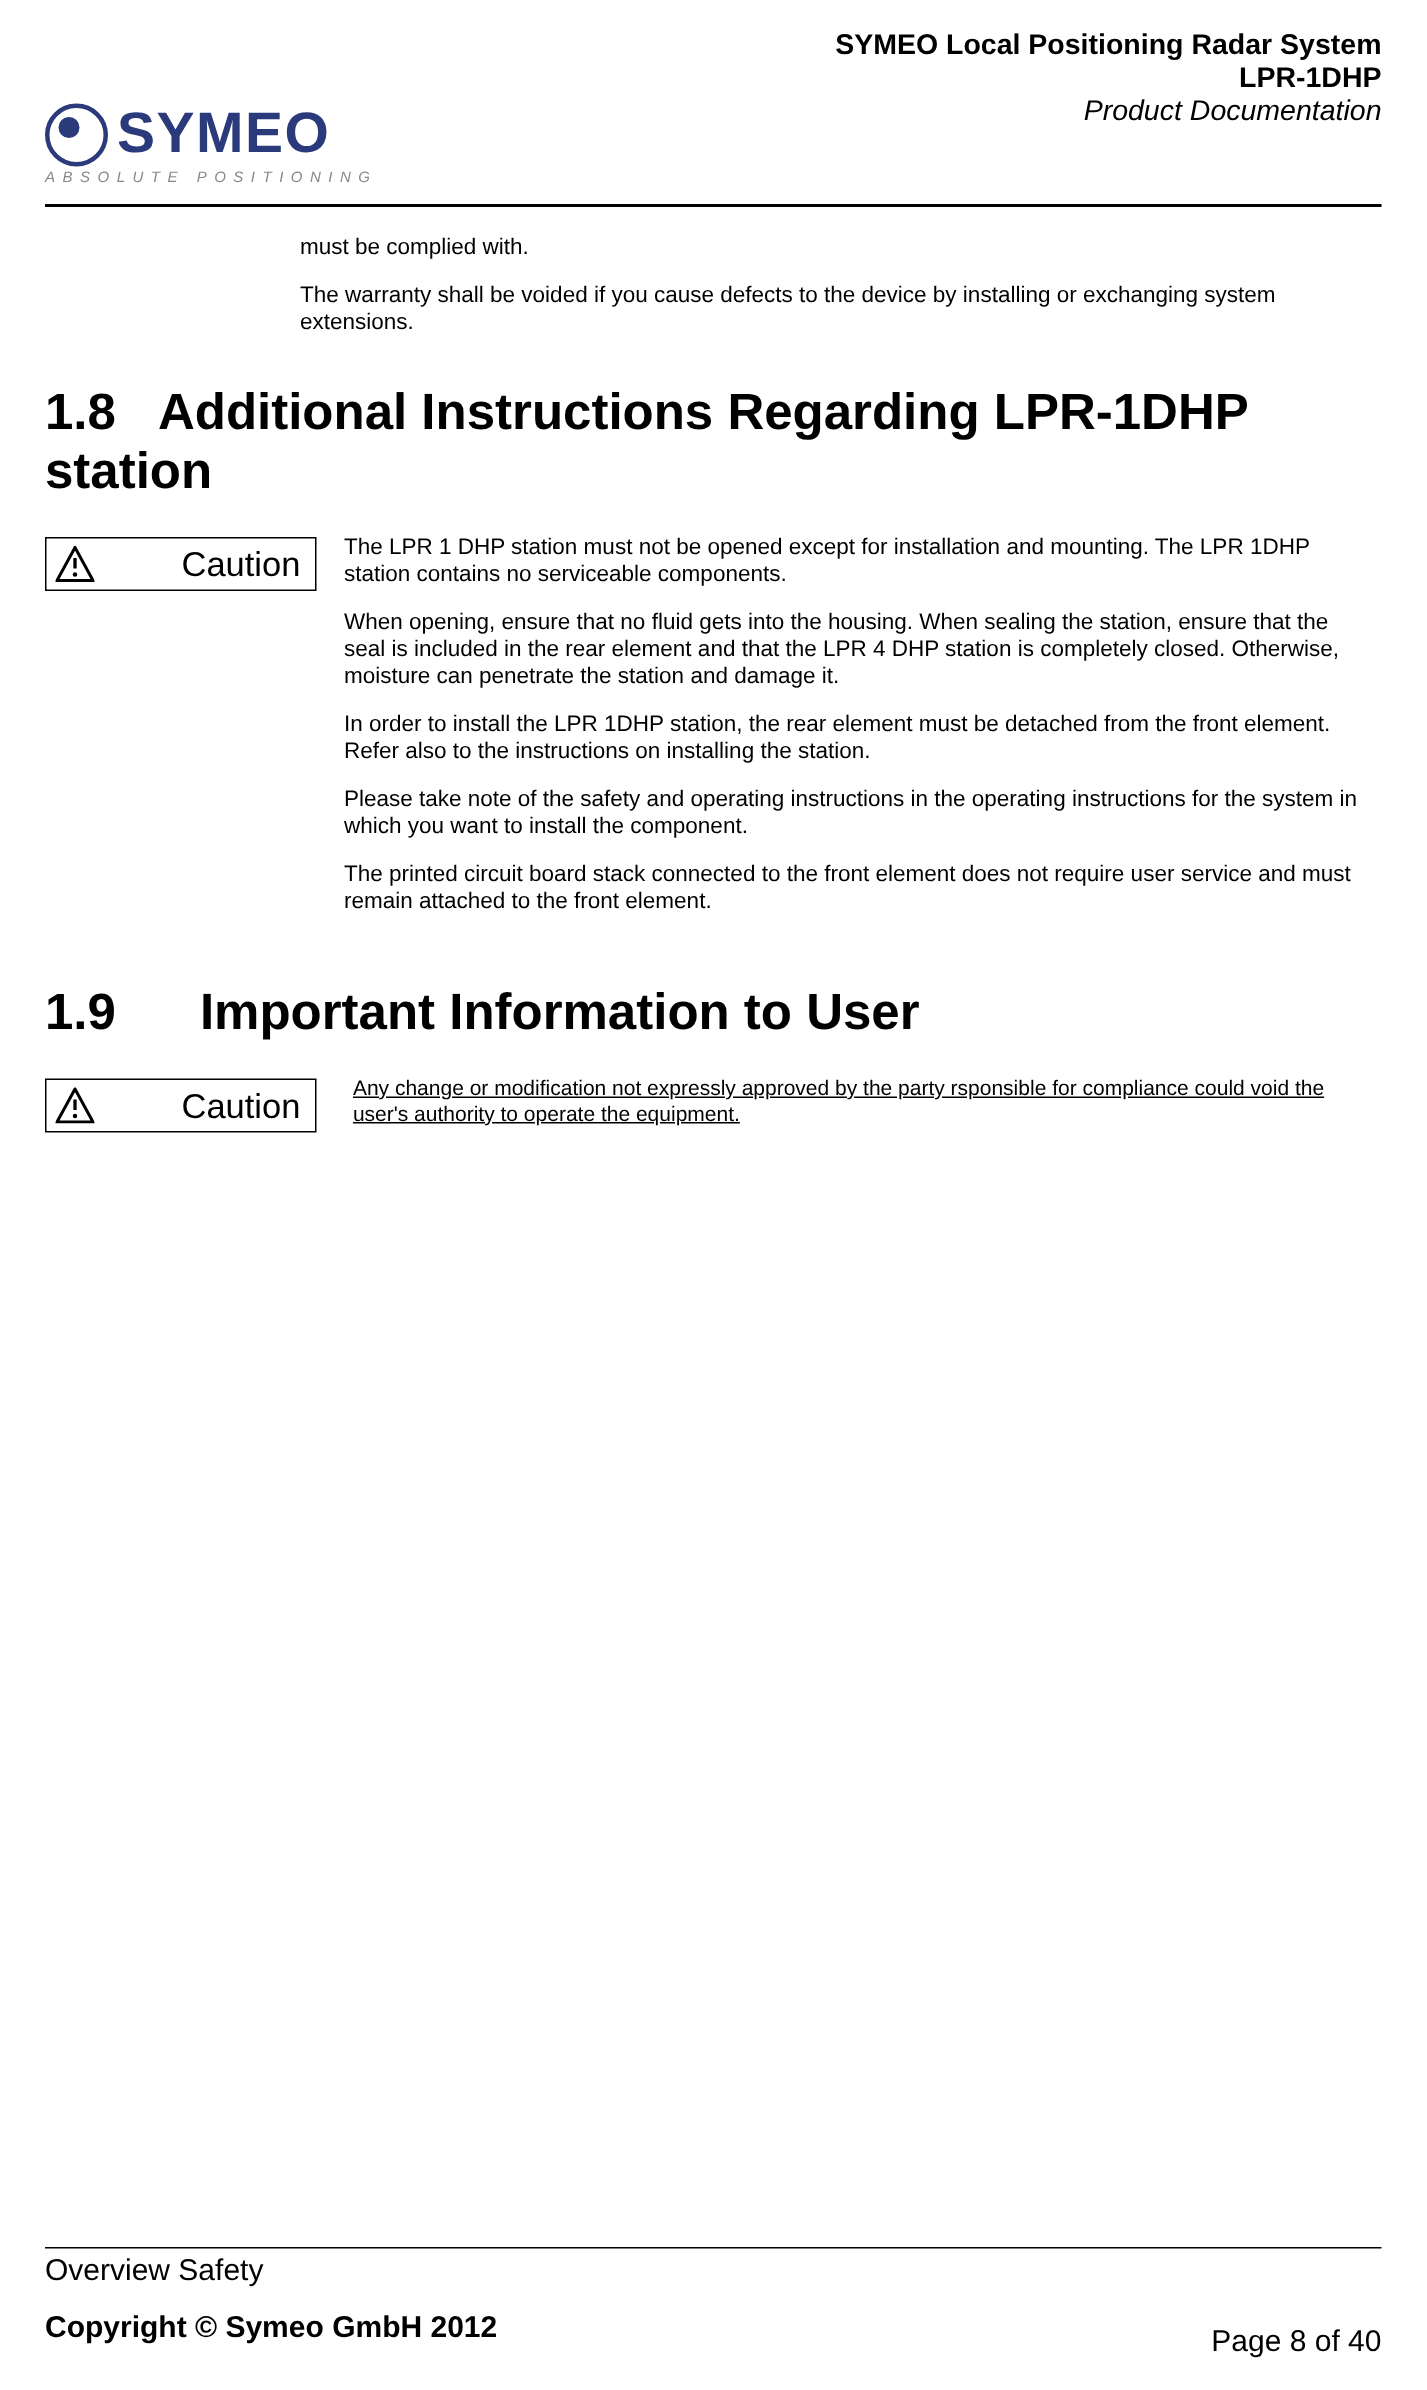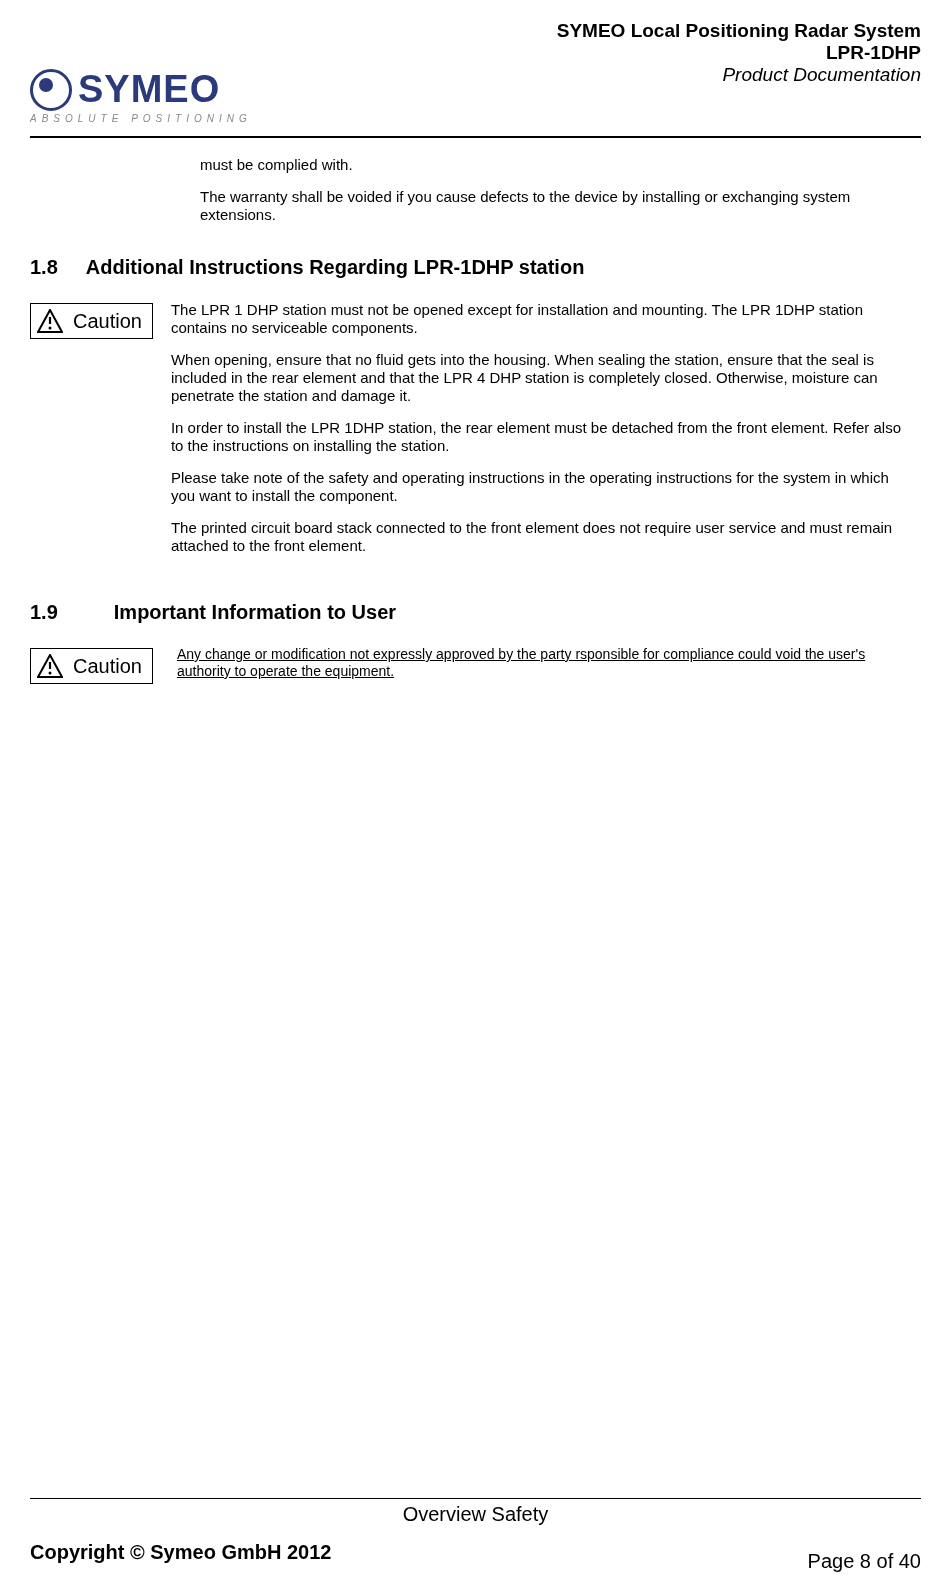--- a/index.html
+++ b/index.html
@@ -84,21 +84,21 @@
   }
   .body-text-b {
     font-size: 14px;
     line-height: 1.2;
     margin-left: 175px;
     margin-right: 10px;
     margin-bottom: 14px;
     text-decoration: underline;
   }
   .h-section {
-    font-size: 20px;
+    font-size: 34px;
     font-weight: bold;
     margin-top: 32px;
     margin-bottom: 22px;
   }
   .h-section .num { margin-right: 28px; }
   .h-section .num-wide { margin-right: 56px; }
   .caution-row {
     display: flex;
     align-items: flex-start;
     gap: 18px;
@@ -111,38 +111,39 @@
     gap: 10px;
     height: 36px;
     flex: 0 0 auto;
     margin-top: 2px;
   }
   .caution-icon {
     width: 26px;
     height: 24px;
   }
   .caution-label {
-    font-size: 20px;
+    font-size: 23px;
+    margin-left: 48px;
   }
   .caution-body {
     flex: 1;
   }
   .footer {
     position: absolute;
     bottom: 20px;
     left: 30px;
     right: 30px;
   }
   .hr-bot {
     border: none;
     border-top: 1.5px solid #000;
     margin-bottom: 4px;
   }
   .footer-center {
-    text-align: center;
+    text-align: left;
     font-size: 20px;
     margin-bottom: 6px;
   }
   .footer-row {
     display: flex;
     justify-content: space-between;
     align-items: center;
   }
   .footer-left {
     font-size: 20px;

